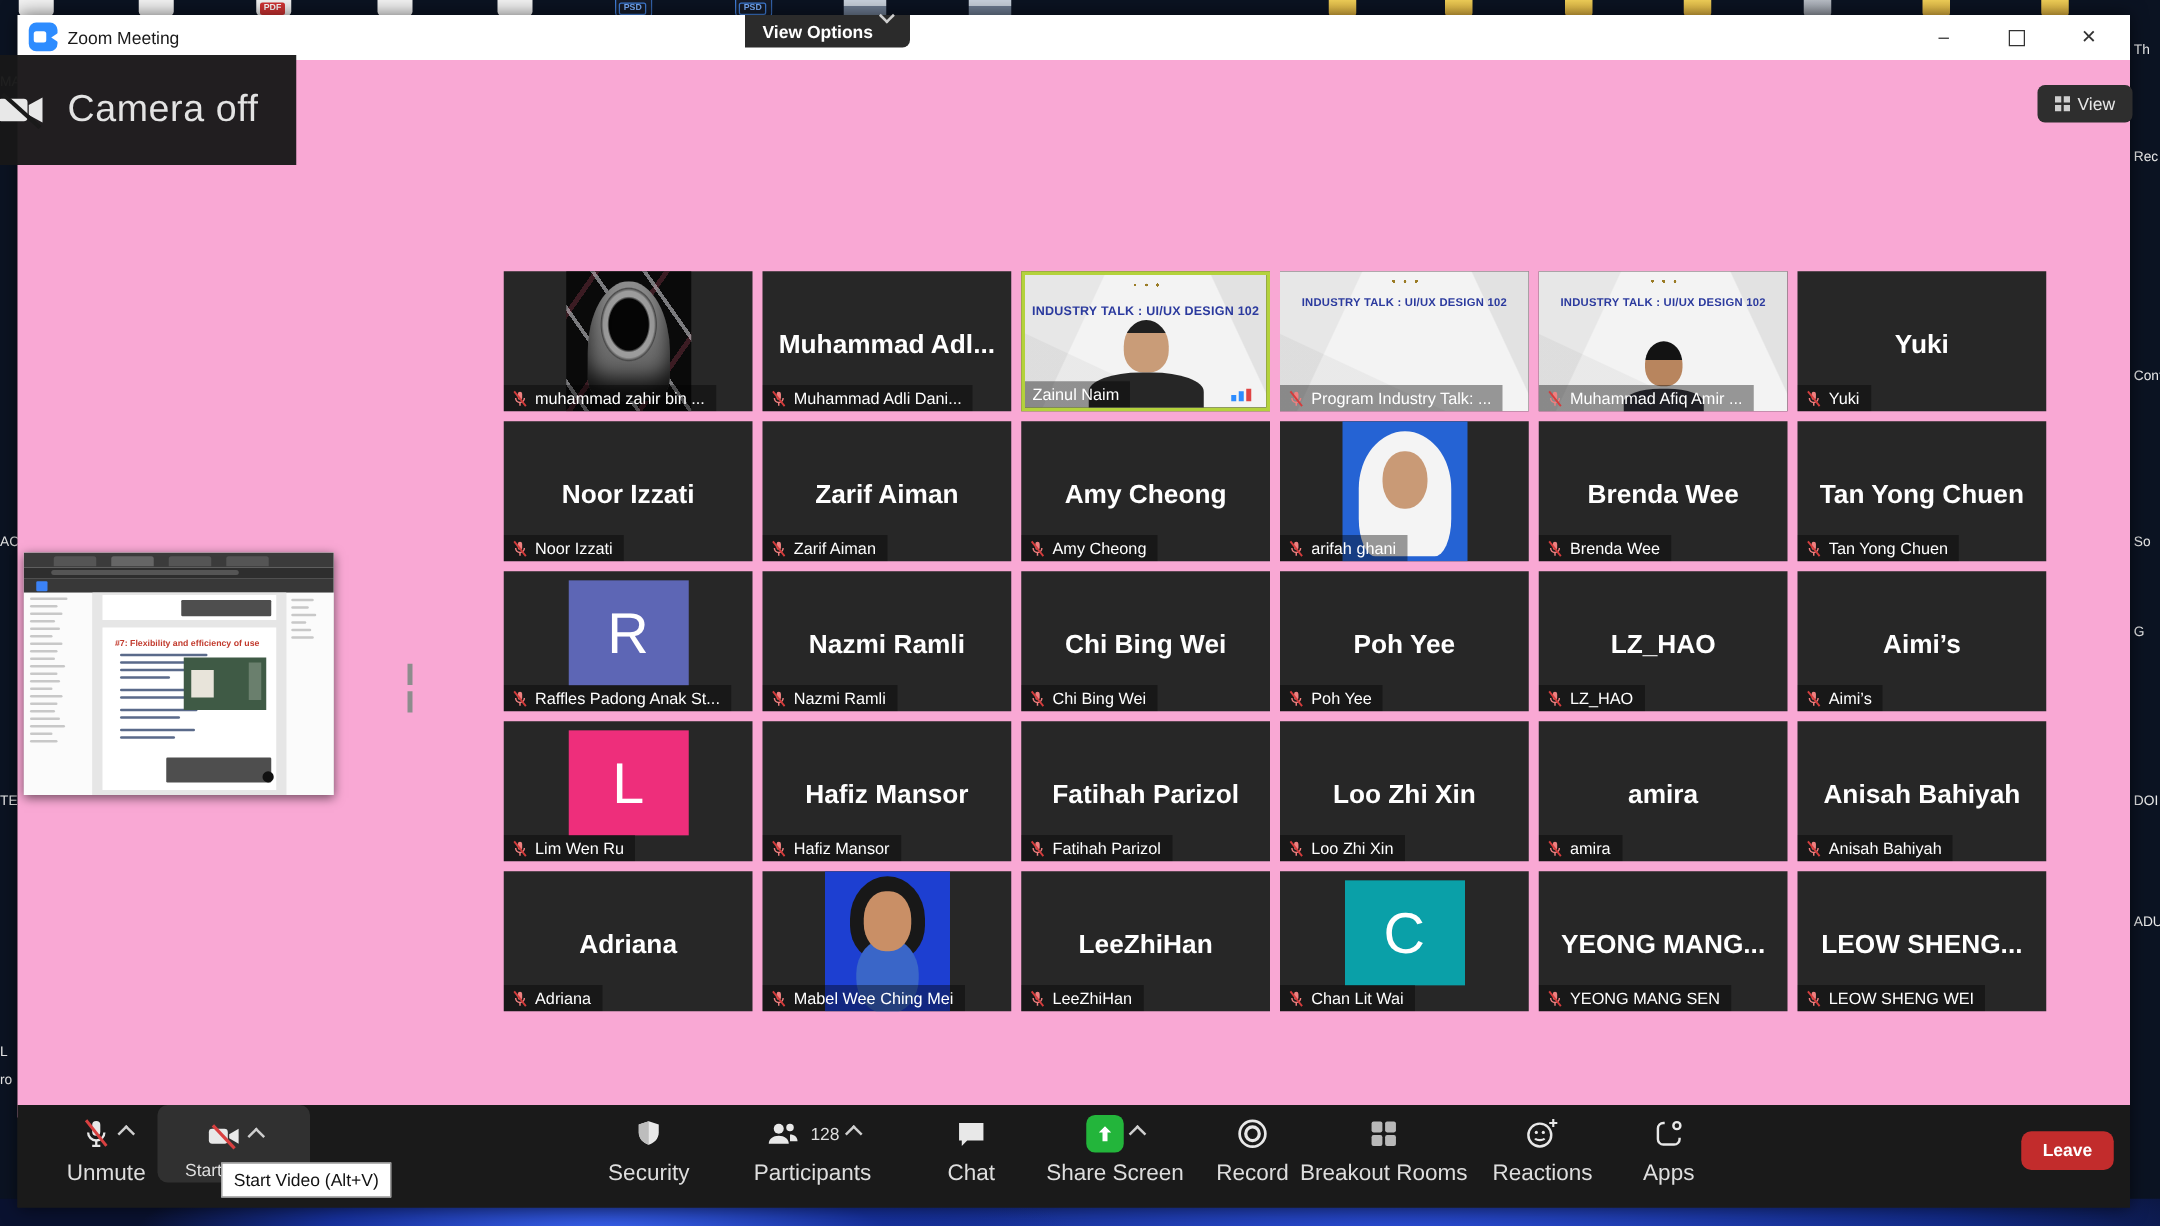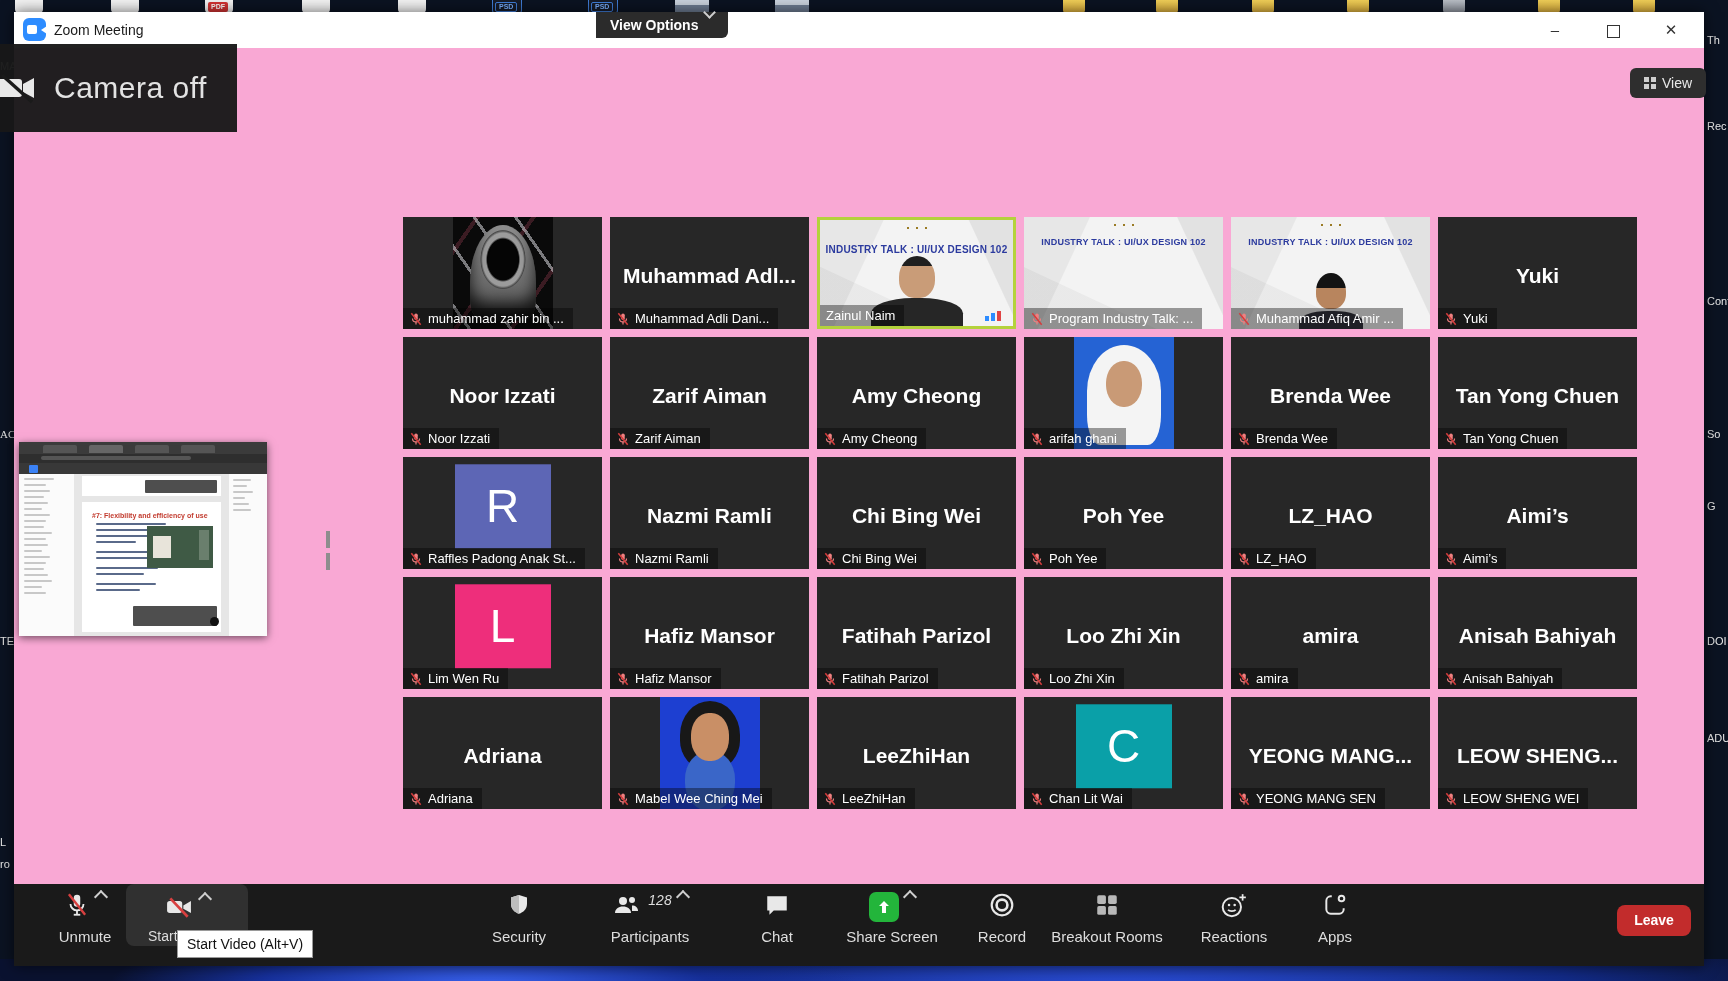--- a/index.html
+++ b/index.html
@@ -156,22 +156,22 @@
   .pimg i{position:absolute;left:6px;top:10px;width:18px;height:22px;background:#e8e4da;}
   .pimg b{position:absolute;right:4px;top:4px;width:10px;height:30px;background:#6a7f6d;}
   .pnote{position:absolute;right:4px;bottom:6px;width:84px;height:20px;background:#4e4e4e;border-radius:1px;}
   .pdot{position:absolute;right:10px;bottom:10px;width:9px;height:9px;border-radius:50%;background:#111;}
   #preview-scroll{position:absolute;left:312px;top:483px;width:4px;height:40px;}
   #preview-scroll i{display:block;width:4px;height:17px;background:#8d8d8d;margin-bottom:5px;}
 
   
   #toolbar{position:absolute;left:0;bottom:0;width:100%;height:82px;background:#1a1a1a;}
   .titem{position:absolute;top:8px;display:flex;flex-direction:column;align-items:center;gap:6px;color:#dedede;}
-  .titem .tlabel{font-size:15px;white-space:nowrap;}
-  .titem .ticon{height:30px;display:flex;justify-content:center;gap:6px;font-style:italic;}
+  .titem .tlabel{font-size:18px;white-space:nowrap;}
+  .titem .ticon{height:30px;display:flex;align-items:center;justify-content:center;gap:6px;}
   .chev-up{width:8px;height:8px;border-left:2px solid #cfcfcf;border-top:2px solid #cfcfcf;
       transform:rotate(45deg);}
   #tb-startvideo{left:112px;top:0;width:122px;height:62px;background:#303030;border-radius:8px;
       flex-direction:row;align-items:flex-start;justify-content:center;}
   #tb-startvideo .ticon{margin-top:10px;}
   #sv-label{position:absolute;left:22px;top:44px;font-size:14px;color:#dedede;white-space:nowrap;}
   #tooltip{position:absolute;left:163px;top:46px;width:auto;padding:0 9px;height:26px;background:#fff;
       border:1px solid #9a9a9a;color:#111;font-size:14px;line-height:26px;z-index:60;white-space:nowrap;}
   .share-box{width:30px;height:30px;background:#23b53b;border-radius:7px;display:flex;
       align-items:center;justify-content:center;}
@@ -233,21 +233,21 @@
     <div class="dicon folder" style="left: 1538px;">
       <div class="sq"></div>
     </div>
     <div class="dicon folder" style="left: 1633px;">
       <div class="sq"></div>
     </div>
   </div>
 <div id="edge-frags">
     <span class="edge-frag" style="left: 0px; top: 60px;">MA</span>
     <span class="edge-frag" style="left: 0px; top: 84px;">RC</span>
-    <span class="edge-frag" style="left: 0px; top: 428px; font-family: Liberation Serif, serif;">AC</span>
+    <span class="edge-frag" style="left: 0px; top: 428px;">AC</span>
     <span class="edge-frag" style="left: 0px; top: 635px;">TE</span>
     <span class="edge-frag" style="left: 0px; top: 836px;">L</span>
     <span class="edge-frag" style="left: 0px; top: 858px;">ro</span>
     <span class="edge-frag" style="left: 1707px; top: 34px;">Th</span>
     <span class="edge-frag" style="left: 1707px; top: 120px;">Rec</span>
     <span class="edge-frag" style="left: 1707px; top: 295px;">Cont</span>
     <span class="edge-frag" style="left: 1707px; top: 428px;">So</span>
     <span class="edge-frag" style="left: 1707px; top: 500px;">G</span>
     <span class="edge-frag" style="left: 1707px; top: 635px;">DOI</span>
     <span class="edge-frag" style="left: 1707px; top: 732px;">ADU</span>

